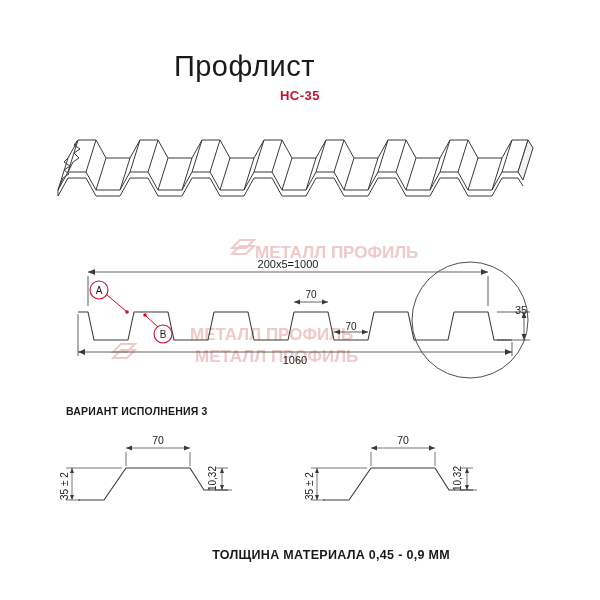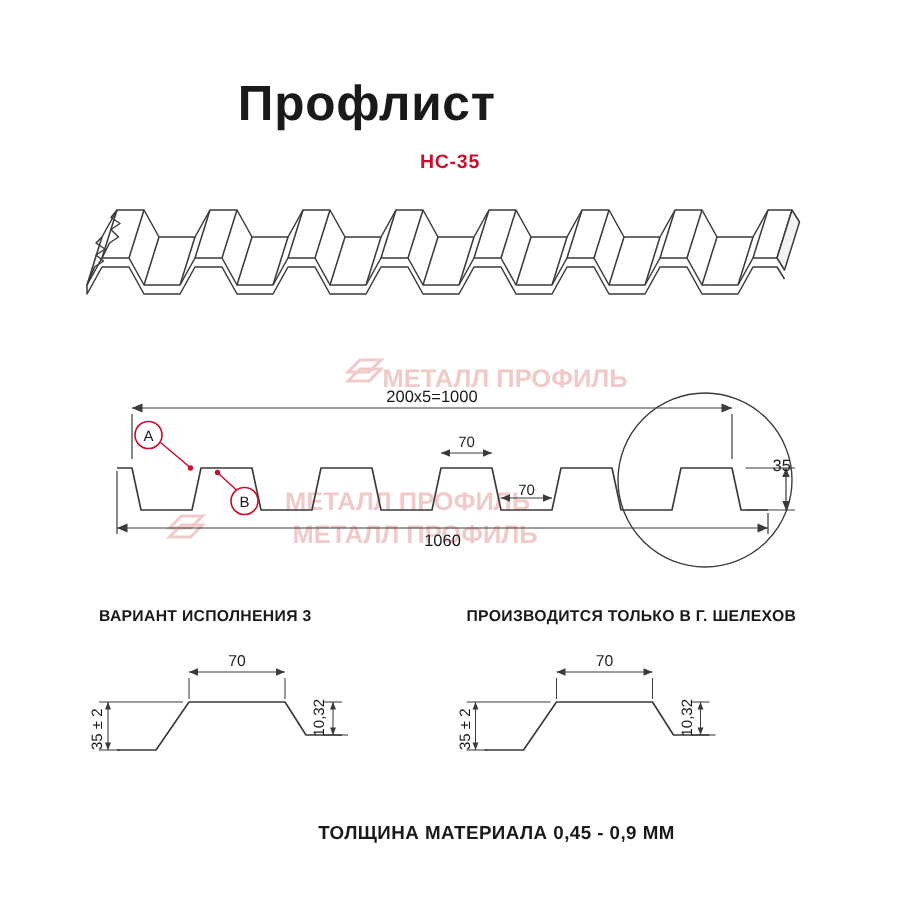--- a/index.html
+++ b/index.html
@@ -20,35 +20,34 @@
     left: 0; top: 0;
     width: 600px;
     height: 600px;
   }
   .title {
     position: absolute;
     left: 0;
     top: 50px;
     width: 489px;
     text-align: center;
-    font-size: 33px;
-    font-weight: bold;
+    font-size: 29px;
+    font-weight: normal;
     letter-spacing: 0.5px;
   }
   .subtitle {
     position: absolute;
     left: 0;
     top: 88px;
     width: 600px;
     text-align: center;
     font-size: 13px;
     font-weight: bold;
     color: #c8102e;
     letter-spacing: 0.5px;
-    margin-top: 12px;
   }
   .variant-caption {
     position: absolute;
     font-size: 10.5px;
     font-weight: bold;
     letter-spacing: 0.2px;
     line-height: 14px;
   }
   #variant1-caption { left: 66px; top: 404px; }
   #variant2-caption { left: 311px; top: 404px; }
@@ -78,21 +77,20 @@
 
 <div class="title">Профлист</div>
 <div class="subtitle">НС-35</div>
 
 <div class="variant-caption" id="variant1-caption">
   <div>ВАРИАНТ ИСПОЛНЕНИЯ 3</div>
   <div></div>
 </div>
 
 <div class="variant-caption" id="variant2-caption">
-  <div>ПРОИЗВОДИТСЯ ТОЛЬКО В Г. ШЕЛЕХОВ</div>
 </div>
 
 <div class="footer">ТОЛЩИНА МАТЕРИАЛА 0,45 - 0,9 ММ</div>
 
 <svg id="sheet" viewBox="0 0 600 600" xmlns="http://www.w3.org/2000/svg">
 
   <g fill="none" stroke="#3a3a3a" stroke-width="1" stroke-linejoin="round">
 
     <path d="M68,158 L78,140 L96,140 L106,158 L130,158 L140,140 L158,140 L168,158 L192,158
              L202,140 L220,140 L230,158 L254,158 L264,140 L282,140 L292,158 L316,158

